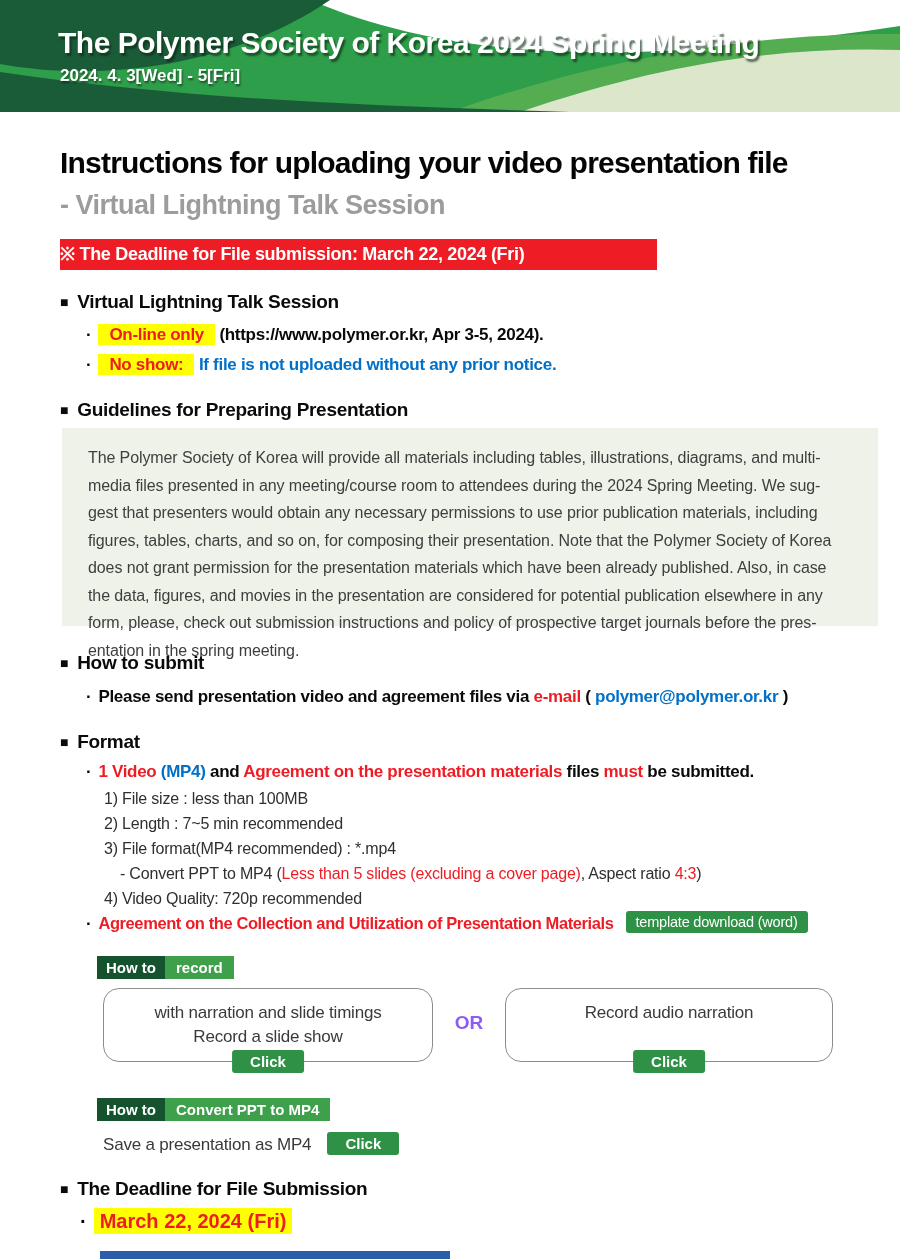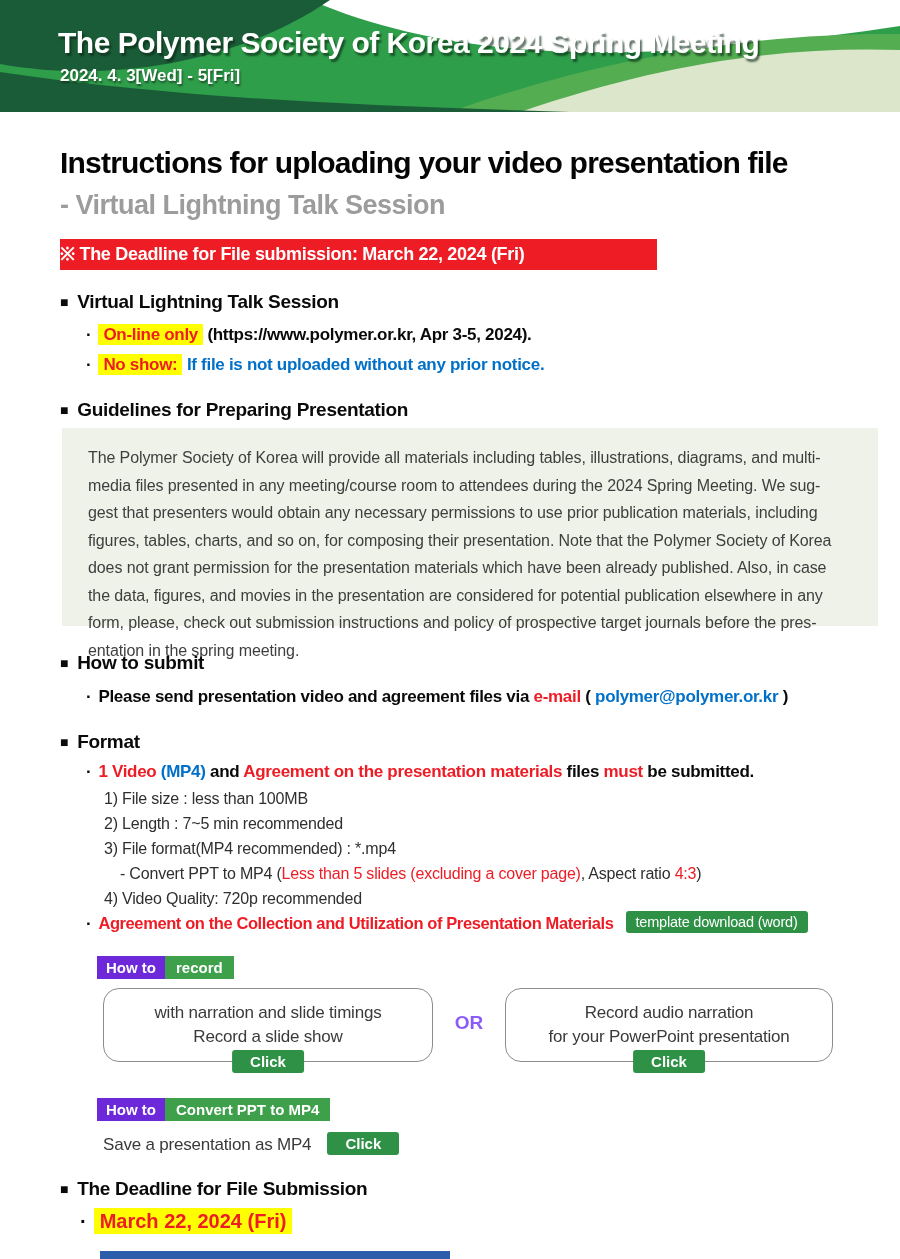--- a/index.html
+++ b/index.html
@@ -25,42 +25,42 @@
   .red-banner{
     position:absolute;top:239px;left:60px;width:597px;height:31px;background:#ee1c25;
     color:#ffffff;font-size:18px;font-weight:bold;line-height:31px;
     box-sizing:border-box;letter-spacing:-0.3px;white-space:nowrap;
   }
   
   .sec-heading{position:absolute;font-size:19px;font-weight:bold;color:#0a0a0a;letter-spacing:-0.3px;white-space:nowrap;}
   .sq{font-size:14px;margin-right:9px;position:relative;top:-1px;}
   .bullet-line{position:absolute;font-size:17px;font-weight:bold;letter-spacing:-0.3px;white-space:nowrap;color:#0a0a0a;}
   .dot{font-weight:bold;color:#0a0a0a;margin-right:7px;}
-  .hl{background:#ffff00;color:#ee1c25;font-weight:bold;padding:1px 5px;}
+  .hl{background:#ffff00;color:#ee1c25;font-weight:bold;padding:1px 11px;}
   .blue{color:#0070c8;}
   .red{color:#ee1c25;}
   .plain{color:#0a0a0a;}
   .num-line{position:absolute;font-size:16px;font-weight:normal;color:#2f2f2f;letter-spacing:-0.2px;white-space:nowrap;}
   
   .guide-box{
     position:absolute;top:428px;left:62px;width:816px;height:198px;background:#eff2e8;
     box-sizing:border-box;padding:16px 24px 0 26px;
   }
   .guide-text{
     font-size:16px;color:#3e3e3e;line-height:27.5px;letter-spacing:-0.1px;white-space:pre-line;
   }
   
   .green-btn{
     display:inline-block;background:#2e9146;color:#ffffff;font-weight:bold;border:none;
     border-radius:3px;cursor:pointer;font-family:inherit;
   }
   .template-btn{font-size:14.5px;padding:3px 10px;margin-left:12px;font-weight:normal;letter-spacing:-0.2px;position:relative;top:-2px;}
   .click-btn{font-size:15px;padding:3px 18px;}
   .tag{position:absolute;display:inline-flex;font-size:15px;font-weight:bold;color:#ffffff;white-space:nowrap;}
-  .tag .tag-dark{background:#6d28d9;padding:3px 9px;}
+  .tag .tag-dark{background:#14532d;padding:3px 9px;}
   .tag .tag-light{background:#3fa04b;padding:3px 11px;}
   
   .record-row{position:absolute;top:988px;left:103px;width:730px;height:92px;}
   .option-box{
     position:absolute;top:0;width:330px;height:74px;background:#ffffff;border:1.6px solid #8c8c8c;
     border-radius:16px;box-sizing:border-box;text-align:center;padding-top:12px;
     font-size:17px;color:#3a3a3a;line-height:24px;letter-spacing:-0.2px;
   }
   .box-a{left:0;}
   .box-b{left:402px;width:328px;}
@@ -132,21 +132,20 @@
     </div>
   <div class="record-row">
     <div class="option-box box-a">
       <div>with narration and slide timings</div>
       <div>Record a slide show</div>
       <button class="green-btn click-btn box-click">Click</button>
     </div>
     <div class="or-label">OR</div>
     <div class="option-box box-b">
       <div>Record audio narration</div>
-      <div>for your PowerPoint presentation</div>
       <button class="green-btn click-btn box-click">Click</button>
     </div>
   </div>
 
   <div class="tag" style="top:1098px;left:97px;">
       <span class="tag-dark">How to</span>
       <span class="tag-light">Convert PPT to MP4</span>
     </div>
   <div class="convert-line"><span>Save a presentation as MP4</span><button class="green-btn click-btn">Click</button></div>
 

